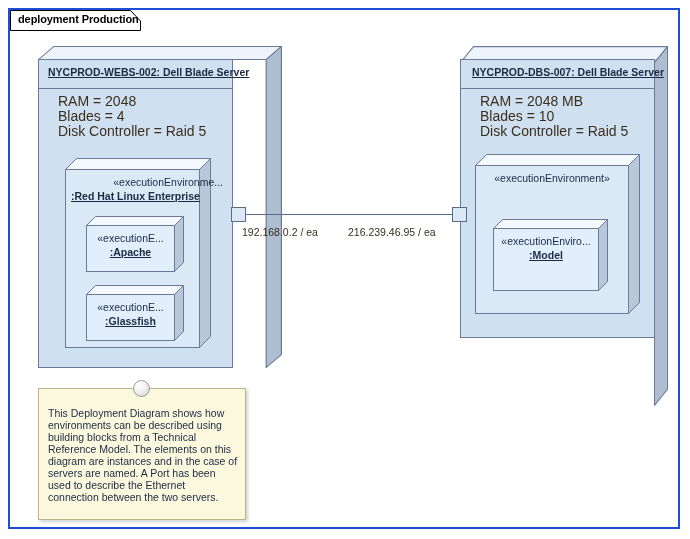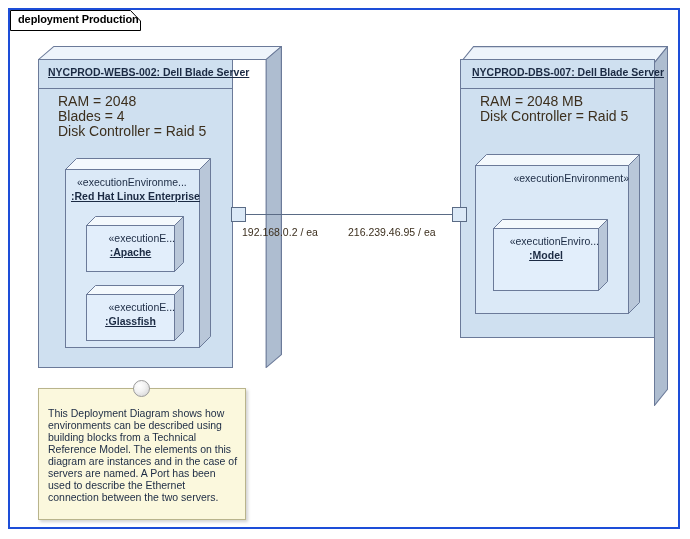--- a/index.html
+++ b/index.html
@@ -93,26 +93,26 @@
     font-size: 14px;
     color: #3c2f1e;
     line-height: 15px;
     white-space: nowrap;
   }
   .attr-list div { white-space: nowrap; }
 
   .stereo {
     position: absolute;
     left: 0; width: 100%;
-    text-align: right;
-    font-size: 10.5px;
-    color: #1b2a43;
-    white-space: nowrap;
-  }
-  .stereo.left-align { text-align: left; }
+    text-align: center;
+    font-size: 10.5px;
+    color: #1b2a43;
+    white-space: nowrap;
+  }
+  .stereo.left-align { text-align: right; }
   .inst-name {
     position: absolute;
     left: 0; width: 100%;
     text-align: center;
     font-size: 10.5px;
     font-weight: bold;
     color: #1b2a43;
     line-height: 13px;
   }
   .inst-name span { text-decoration: underline; }
@@ -241,20 +241,21 @@
     </svg>
     <div class="face fill-outer" style="left:0; top:13px; width:195px; height:279px;"></div>
 
     <div class="node-title" style="left:12px; top:20px; width:180px;">
       <span>NYCPROD-DBS-007: Dell Blade Server</span>
     </div>
     <div class="title-rule" style="left:1px; top:42px; width:193px;"></div>
 
     <div class="attr-list" style="left:20px; top:48px;">
       <div>RAM = 2048 MB</div>
+      <div>Blades = 10</div>
       <div>Disk Controller = Raid 5</div>
     </div>
 
     <div class="node3d" style="left:15px; top:108px; width:165px; height:160px;">
       <svg class="depth" viewBox="0 0 165 160" preserveAspectRatio="none">
         <polygon points="0.5,11.5 11.5,0.5 164.5,0.5 153.5,11.5" fill="#f4f9fd" stroke="#6b7a99" stroke-width="1"></polygon>
         <polygon points="153.5,11.5 164.5,0.5 164.5,148.5 153.5,159.5" fill="#b9c7d9" stroke="#6b7a99" stroke-width="1"></polygon>
       </svg>
       <div class="face fill-inner" style="left:0; top:11px; width:154px; height:149px;"></div>
 

